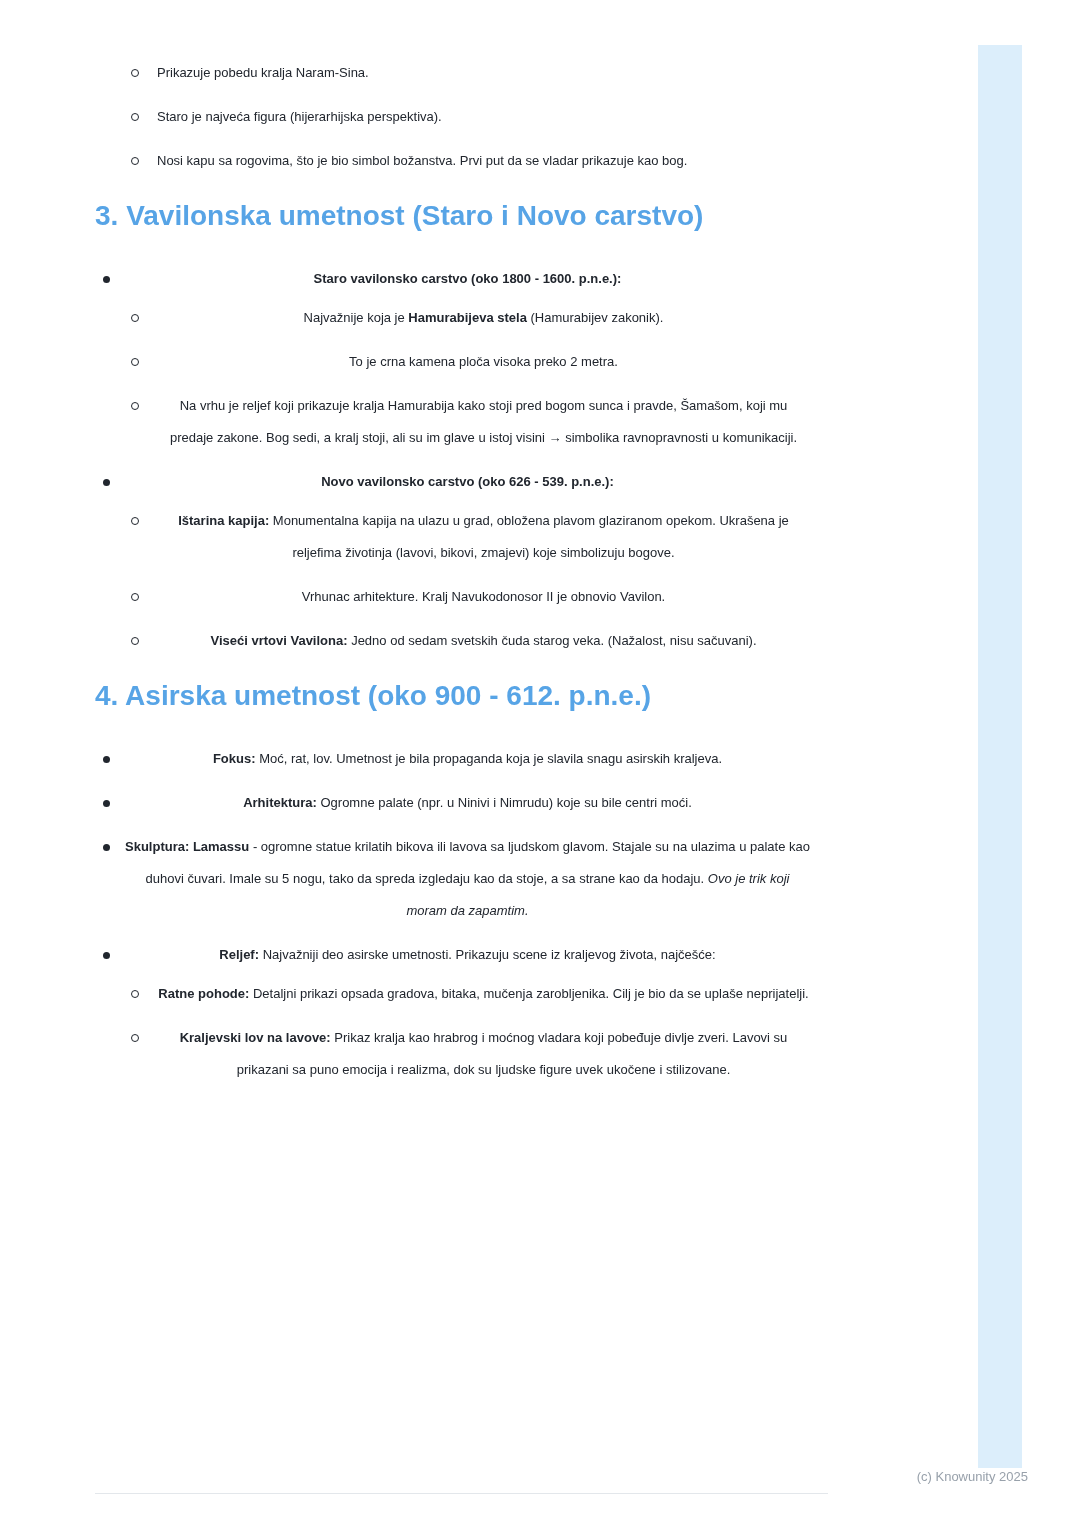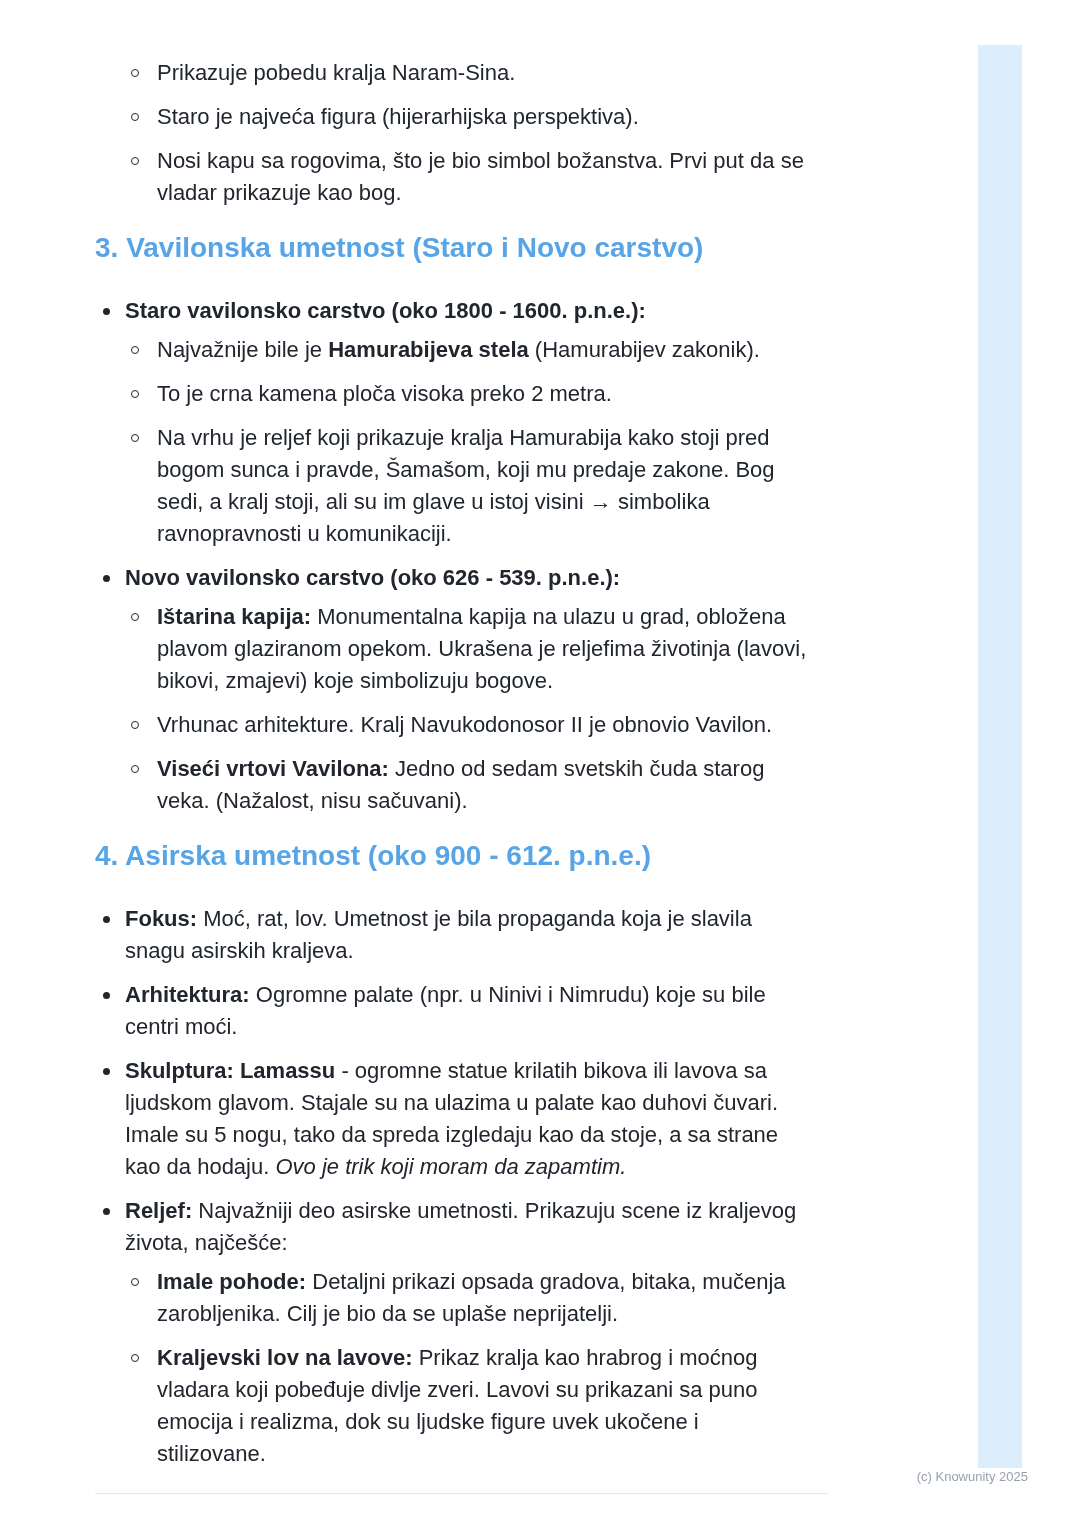--- a/index.html
+++ b/index.html
@@ -21,21 +21,21 @@
     height: 1423px;
     background: var(--strip, #dceefb);
   }
   .content {
     position: absolute;
     left: 95px;
     top: 57px;
     width: 715px;
   }
   .text {
-    font-size: 22px;
+    font-size: 13px;
     line-height: 32px;
     color: var(--body, #21262e);
   }
   .text .b { font-weight: 700; }
   .text .i { font-style: italic; }
   .sub-item {
     position: relative;
     padding-left: 62px;
     margin-bottom: 12px;
   }
@@ -54,21 +54,21 @@
   }
   .dot-bullet {
     position: absolute;
     left: 8px;
     top: 13px;
     width: 7px;
     height: 7px;
     background: var(--body, #21262e);
     border-radius: 50%;
   }
-  .bullet-group { margin-bottom: 12px; }
+  .bullet-group { margin-bottom: 12px; text-align: center; }
   .bullet-group .sub-list { margin-top: 7px; }
   .section-heading {
     font-size: 28px;
     line-height: 34px;
     font-weight: 700;
     color: var(--heading, #57a4e6);
     margin: 22px 0 30px 0;
   }
   .intro { margin-bottom: 8px; }
   .watermark {
@@ -113,21 +113,21 @@
     <h2 class="section-heading">3. Vavilonska umetnost (Staro i Novo carstvo)</h2>
 
     <div class="bullet-group">
       <div class="top-item">
         <span class="dot-bullet"></span>
         <p class="text"><span class="b">Staro vavilonsko carstvo (oko 1800 - 1600. p.n.e.):</span></p>
       </div>
       <div class="sub-list">
         <div class="sub-item">
           <span class="circle-bullet"></span>
-          <p class="text"><span>Najvažnije bile je </span><span class="b">Hamurabijeva stela</span><span> (Hamurabijev zakonik).</span></p>
+          <p class="text"><span>Najvažnije koja je </span><span class="b">Hamurabijeva stela</span><span> (Hamurabijev zakonik).</span></p>
         </div>
         <div class="sub-item">
           <span class="circle-bullet"></span>
           <p class="text"><span>To je crna kamena ploča visoka preko 2 metra.</span></p>
         </div>
         <div class="sub-item">
           <span class="circle-bullet"></span>
           <p class="text"><span>Na vrhu je reljef koji prikazuje kralja Hamurabija kako stoji pred bogom sunca i pravde, Šamašom, koji mu predaje zakone. Bog sedi, a kralj stoji, ali su im glave u istoj visini → simbolika ravnopravnosti u komunikaciji.</span></p>
         </div>
       </div>
@@ -178,21 +178,21 @@
     </div>
 
     <div class="bullet-group">
       <div class="top-item">
         <span class="dot-bullet"></span>
         <p class="text"><span class="b">Reljef:</span><span> Najvažniji deo asirske umetnosti. Prikazuju scene iz kraljevog života, najčešće:</span></p>
       </div>
       <div class="sub-list">
         <div class="sub-item">
           <span class="circle-bullet"></span>
-          <p class="text"><span class="b">Imale pohode:</span><span> Detaljni prikazi opsada gradova, bitaka, mučenja zarobljenika. Cilj je bio da se uplaše neprijatelji.</span></p>
+          <p class="text"><span class="b">Ratne pohode:</span><span> Detaljni prikazi opsada gradova, bitaka, mučenja zarobljenika. Cilj je bio da se uplaše neprijatelji.</span></p>
         </div>
         <div class="sub-item">
           <span class="circle-bullet"></span>
           <p class="text"><span class="b">Kraljevski lov na lavove:</span><span> Prikaz kralja kao hrabrog i moćnog vladara koji pobeđuje divlje zveri. Lavovi su prikazani sa puno emocija i realizma, dok su ljudske figure uvek ukočene i stilizovane.</span></p>
         </div>
       </div>
     </div>
 
   </div>
 

